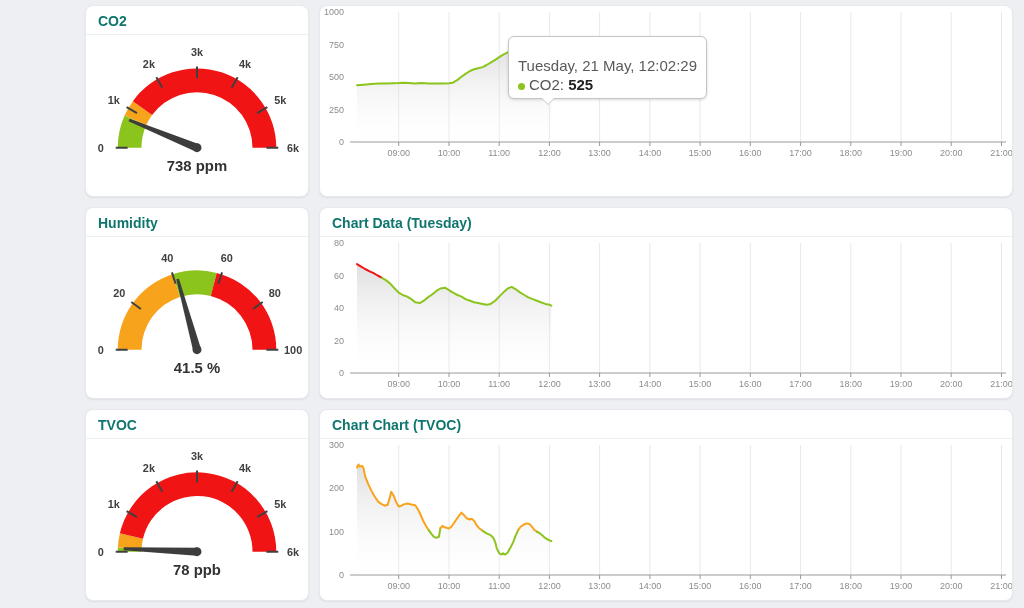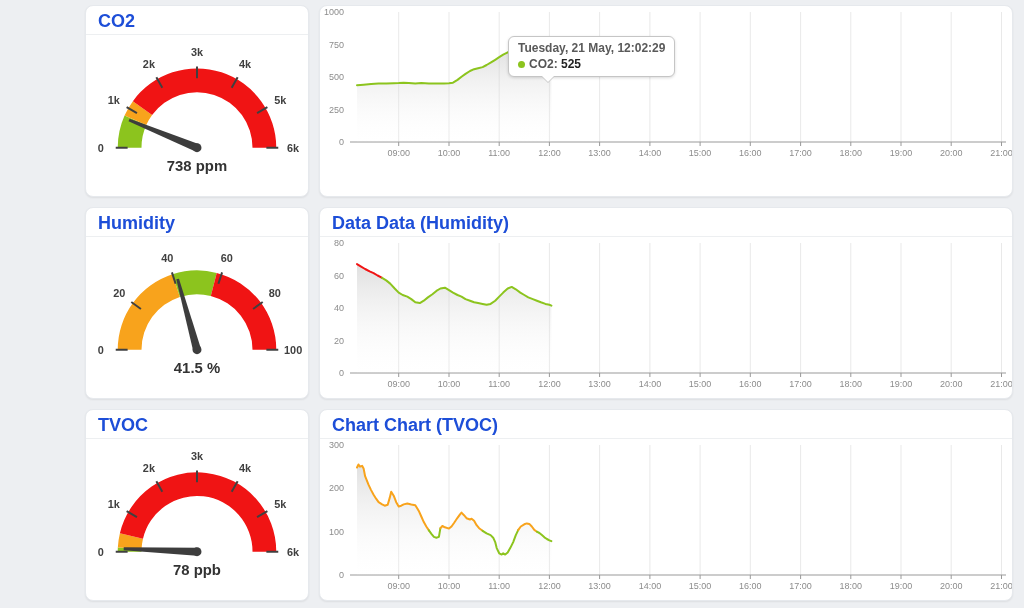--- a/index.html
+++ b/index.html
@@ -20,36 +20,35 @@
     border:1px solid #e6e9ed;
     border-radius:8px;
     box-shadow:0 1px 2px rgba(0,0,0,.07);
     position:relative;
     overflow:hidden;
     box-sizing:border-box;
   }
   .card-header{
     height:28px;line-height:30px;
     padding:0 12px;
-    font-size:18px;font-weight:bold;color:#1d4ed8;
+    font-size:14px;font-weight:bold;color:#0f766e;
     border-bottom:1px solid #edeff1;
   }
   .card-body{height:162px;}
   .gauge-body{display:flex;justify-content:center;align-items:flex-start;}
   .chart-body svg,.gauge-body svg{display:block;}
   .gtick{font-size:11px;font-weight:bold;fill:#404040;}
   .gval{font-size:15px;font-weight:bold;fill:#333;}
   .axlbl{font-size:9px;fill:#8c8c8c;}
   .tooltip{
     position:absolute;left:188px;top:30px;z-index:5;
     background:#fff;border:1px solid #c5c5c5;border-radius:6px;
-    padding:4px 9px 5px 9px;
-    font-size:12px;color:#5a5a5a;white-space:nowrap;
+    padding:20px 9px 5px 9px;
+    font-size:15px;color:#5a5a5a;white-space:nowrap;
     box-shadow:0 1px 3px rgba(0,0,0,.15);
-    font-weight:bold;
   }
   .tt-row{margin-top:2px;color:#555;}
   .tt-row b{color:#222;}
   .tt-dot{display:inline-block;width:7px;height:7px;border-radius:50%;vertical-align:middle;margin-right:4px;}
   .tt-arrow{
     position:absolute;bottom:-7px;left:32px;width:0;height:0;
     border-left:7px solid transparent;border-right:7px solid transparent;
     border-top:7px solid #c5c5c5;
   }
   .tt-arrow.inner{bottom:-5.5px;border-top-color:#fff;}
@@ -175,21 +174,21 @@
           <text class="gtick" x="190.5" y="60.0" text-anchor="middle">80</text>
           <line x1="194.0" y1="113.0" x2="182.0" y2="113.0" stroke="#404040" stroke-width="2"></line>
           <text class="gtick" x="209.0" y="117.0" text-anchor="middle">100</text>
           <polygon points="115.9,111.9 93.8,41.3 91.1,42.0 108.1,114.1" fill="#3d3d3d"></polygon>
           <circle cx="112" cy="113" r="4.5" fill="#3d3d3d"></circle>
           <text class="gval" x="112" y="137" text-anchor="middle">41.5 %</text>
         </svg>
       </div>
   </div>
   <div class="card">
-    <div class="card-header">Data Data (Humidity)</div>
+    <div class="card-header">Chart Data (Tuesday)</div>
     <div class="card-body chart-body">
         <svg width="692" height="162" viewBox="0 0 692 162">
           <defs>
             <linearGradient id="grad1" x1="0" y1="0" x2="0" y2="1">
     <stop offset="0" stop-color="#b4b4b4" stop-opacity="0.42"></stop>
     <stop offset="1" stop-color="#ffffff" stop-opacity="0.05"></stop>
             </linearGradient>
           </defs>
           <line x1="78.7" y1="6" x2="78.7" y2="136" stroke="#e9e9e9" stroke-width="1"></line>
           <line x1="78.7" y1="136" x2="78.7" y2="140" stroke="#999999" stroke-width="1"></line>

